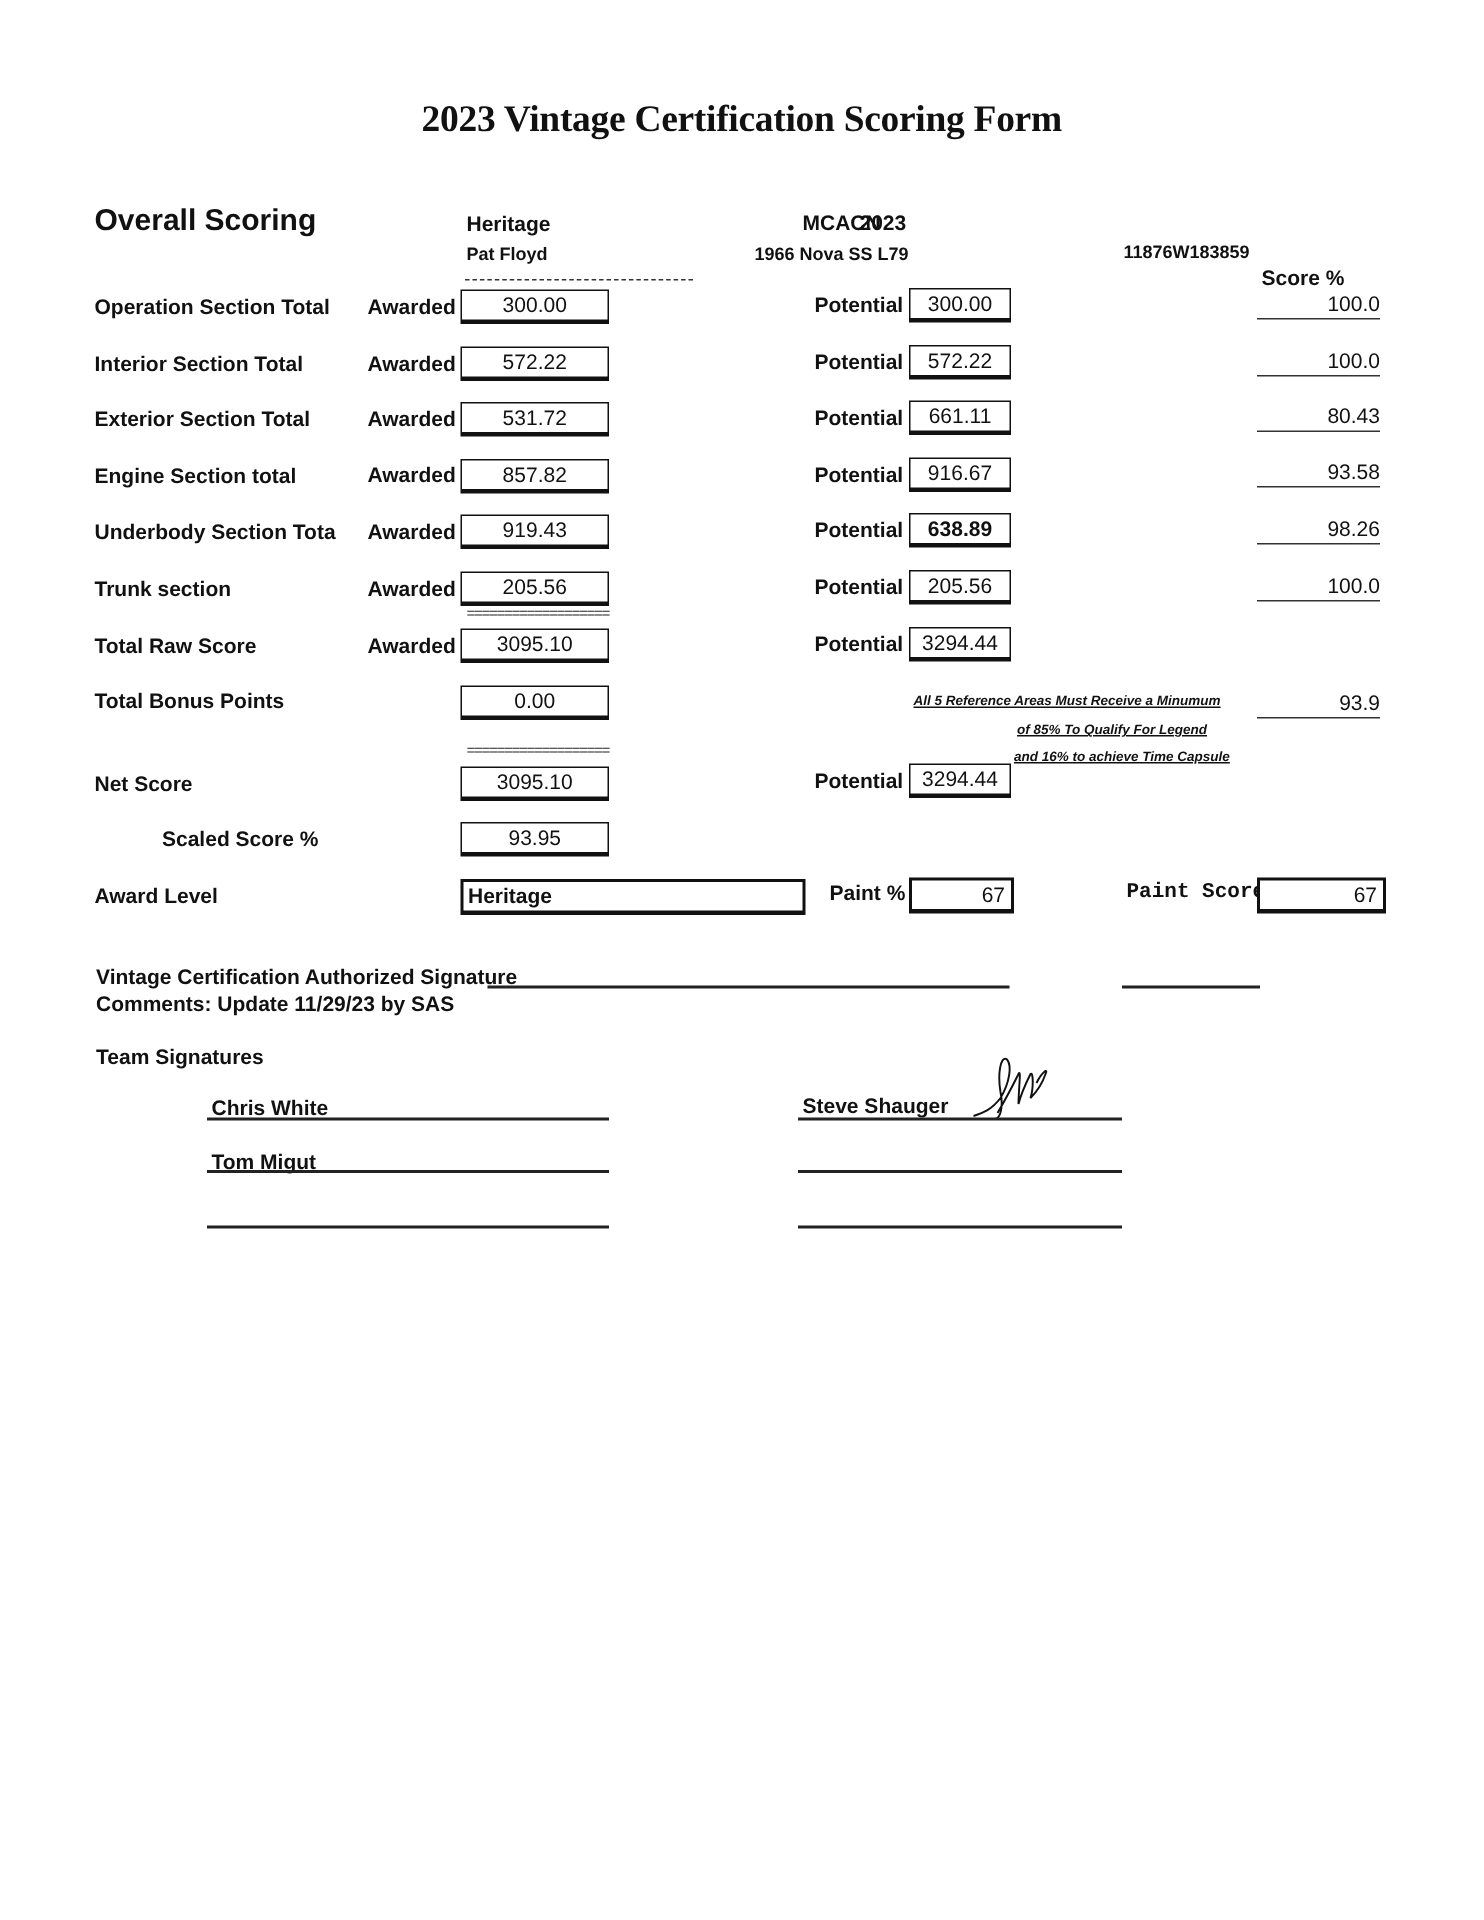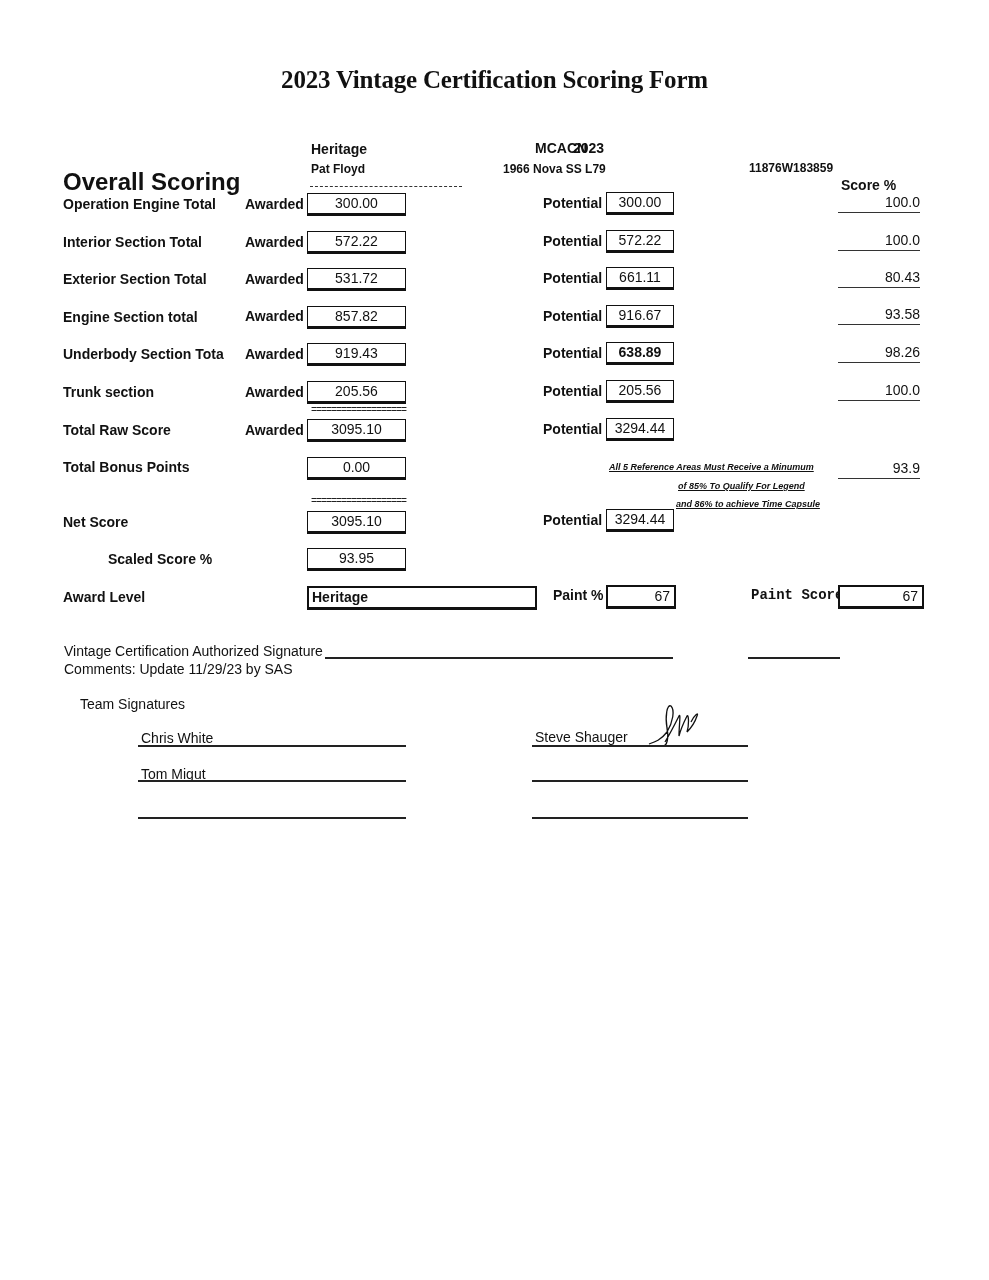--- a/index.html
+++ b/index.html
@@ -1,51 +1,51 @@
 <!DOCTYPE html>
 <html><head>
 <meta charset="utf-8">
 <style>
   html, body { margin: 0; padding: 0; background: #ffffff; }
   body { width: 989px; height: 1280px; position: relative; overflow: hidden; color: #111; font-family: "Liberation Sans", sans-serif; }
   .abs { position: absolute; }
   .title { left: 0; width: 989px; top: 66px; text-align: center; font-family: "Liberation Serif", serif; font-weight: bold; font-size: 25px; letter-spacing: -0.2px; }
-  .h-overall { left: 63px; top: 136px; font-weight: bold; font-size: 24px; margin-top: 32px; }
+  .h-overall { left: 63px; top: 136px; font-weight: bold; font-size: 20px; }
   .meta { font-weight: bold; font-size: 14px; }
   .meta-sm { font-weight: bold; font-size: 12px; }
   .dashline { left: 310px; top: 186px; width: 152px; border-top: 1px dashed #333; }
   .rowlabel { left: 63px; font-weight: bold; font-size: 14px; }
   .awd { left: 245px; font-weight: bold; font-size: 14px; }
   .pot { left: 543px; font-weight: bold; font-size: 14px; }
   .box { border: 1.5px solid #111; border-bottom: 3px solid #111; height: 19px; line-height: 19px; font-size: 14px; text-align: center; box-sizing: content-box; background:#fff; }
   .box-a { left: 307px; width: 97px; }
   .box-p { left: 606px; width: 66px; }
   .pct { left: 838px; width: 82px; text-align: right; font-size: 14px; border-bottom: 1.5px solid #333; padding-bottom: 2px; }
   .eq { left: 311px; font-family: "Liberation Mono", monospace; font-size: 10px; letter-spacing: -1px; color: #222; }
   .note { font-weight: bold; font-style: italic; font-size: 9px; text-decoration: underline; }
-  .sigtext { font-size: 14px; }
+  .sigtext { font-size: 14px; font-weight: bold; }
   .sigline { border-top: 2px solid #222; }
 </style>
 </head>
 <body>
 
 <div class="abs title">2023 Vintage Certification Scoring Form</div>
 
 <div class="abs h-overall">Overall Scoring</div>
 <div class="abs meta" style="left:311px; top:141px;">Heritage</div>
 <div class="abs meta-sm" style="left:311px; top:162px;">Pat Floyd</div>
 <div class="abs dashline"></div>
 <div class="abs meta" style="left:535px; top:140px;">MCACN</div>
 <div class="abs meta" style="left:573px; top:140px;">2023</div>
 <div class="abs meta-sm" style="left:503px; top:162px;">1966 Nova SS L79</div>
 <div class="abs meta-sm" style="left:749px; top:161px;">11876W183859</div>
 <div class="abs meta" style="left:841px; top:177px;">Score %</div>
 
 <div>
-  <div class="abs rowlabel" style="top:196px;">Operation Engine Total</div>
+  <div class="abs rowlabel" style="top:196px;">Operation Section Total</div>
   <div class="abs awd" style="top:196px;">Awarded</div>
   <div class="abs box box-a" style="top:193px;">300.00</div>
   <div class="abs pot" style="top:195px;">Potential</div>
   <div class="abs box box-p" style="top:192px;">300.00</div>
   <div class="abs pct" style="top:194px;">100.0</div>
 </div>
 
 <div>
   <div class="abs rowlabel" style="top:234px;">Interior Section Total</div>
   <div class="abs awd" style="top:234px;">Awarded</div>
@@ -100,21 +100,21 @@
   <div class="abs pot" style="top:421px;">Potential</div>
   <div class="abs box box-p" style="top:418px;">3294.44</div>
   <div class="abs pct" style="top:424px;margin-top:36px;">93.9</div>
 </div>
 
 <div class="abs rowlabel" style="top:459px;">Total Bonus Points</div>
 <div class="abs box box-a" style="top:457px;">0.00</div>
 
 <div class="abs note" style="left:609px; top:462px;">All 5 Reference Areas Must Receive a Minumum</div>
 <div class="abs note" style="left:678px; top:481px;">of 85% To Qualify For Legend</div>
-<div class="abs note" style="left:676px; top:499px;">and 86% to achieve Time Capsule</div>
+<div class="abs note" style="left:676px; top:499px;">and 16% to achieve Time Capsule</div>
 
 <div class="abs eq" style="top:496px;">===================</div>
 
 <div class="abs rowlabel" style="top:514px;">Net Score</div>
 <div class="abs box box-a" style="top:511px;">3095.10</div>
 <div class="abs pot" style="top:512px;">Potential</div>
 <div class="abs box box-p" style="top:509px;">3294.44</div>
 
 <div class="abs rowlabel" style="top:551px;margin-left:45px;">Scaled Score %</div>
 <div class="abs box box-a" style="top:548px;">93.95</div>
@@ -125,21 +125,21 @@
 <div class="abs pot" style="left:553px; top:587px;">Paint %</div>
 <div class="abs box" style="left:606px; top:585px; width:62px; text-align:right; padding-right:4px; border:2px solid #111; border-bottom:3px solid #111;">67</div>
 <div class="abs pot" style="left:751px; top:587px;font-family:Liberation Mono, monospace;">Paint Score</div>
 <div class="abs box" style="left:838px; top:585px; width:78px; text-align:right; padding-right:4px; border:2px solid #111; border-bottom:3px solid #111;">67</div>
 
 <div class="abs sigtext" style="left:64px; top:643px;">Vintage Certification Authorized Signature</div>
 <div class="abs sigline" style="left:325px; top:657px; width:348px;"></div>
 <div class="abs sigline" style="left:748px; top:657px; width:92px;"></div>
 <div class="abs sigtext" style="left:64px; top:661px;">Comments:  Update 11/29/23 by SAS</div>
 
-<div class="abs sigtext" style="left:64px; top:696px;margin-left:16px;">Team Signatures</div>
+<div class="abs sigtext" style="left:64px; top:696px;">Team Signatures</div>
 
 <div>
   <div class="abs sigtext" style="left:141px; top:730px;">Chris White</div>
   <div class="abs sigline" style="left:138px; top:745px; width:268px;"></div>
 </div>
 <div>
   <div class="abs sigtext" style="left:535px; top:729px;">Steve Shauger</div>
   <svg class="abs" style="left:645px; top:702px;" width="60" height="46" viewBox="0 0 60 46">
     <path d="M4 42 C10 40 16 38 22 30 C28 20 30 8 26 4 C22 2 20 14 22 26 C24 36 22 44 18 44 M20 40 C26 30 30 22 34 14 C36 10 34 24 34 34 C36 26 40 18 42 14 C44 12 44 24 42 30 C46 26 50 20 52 14 C54 10 50 12 46 20" fill="none" stroke="#111" stroke-width="1.3"></path>
   </svg>

